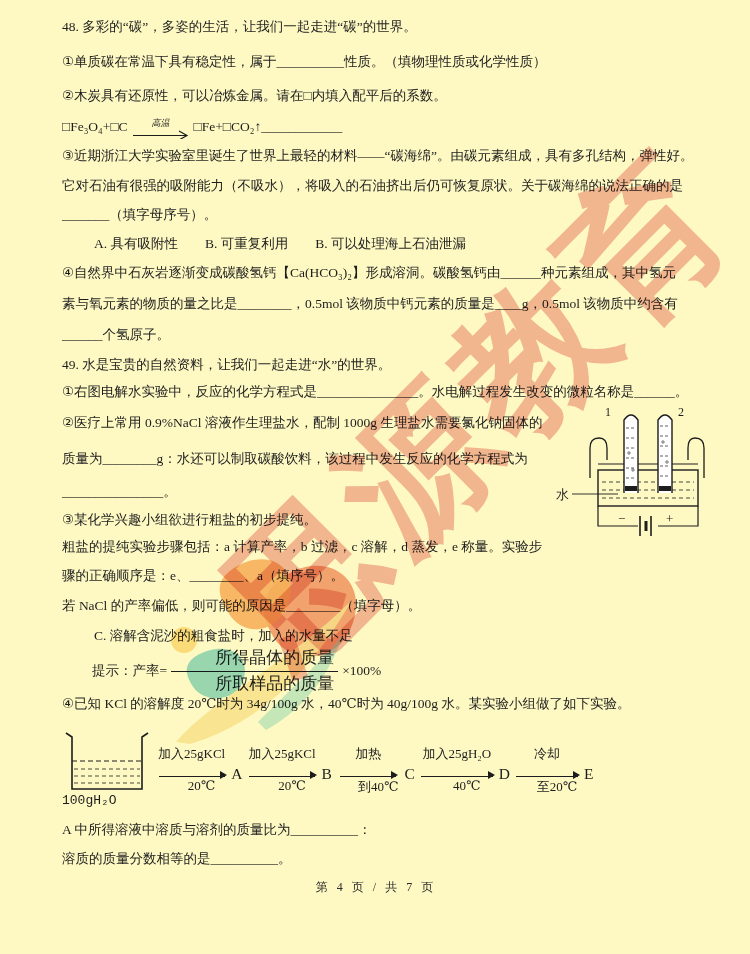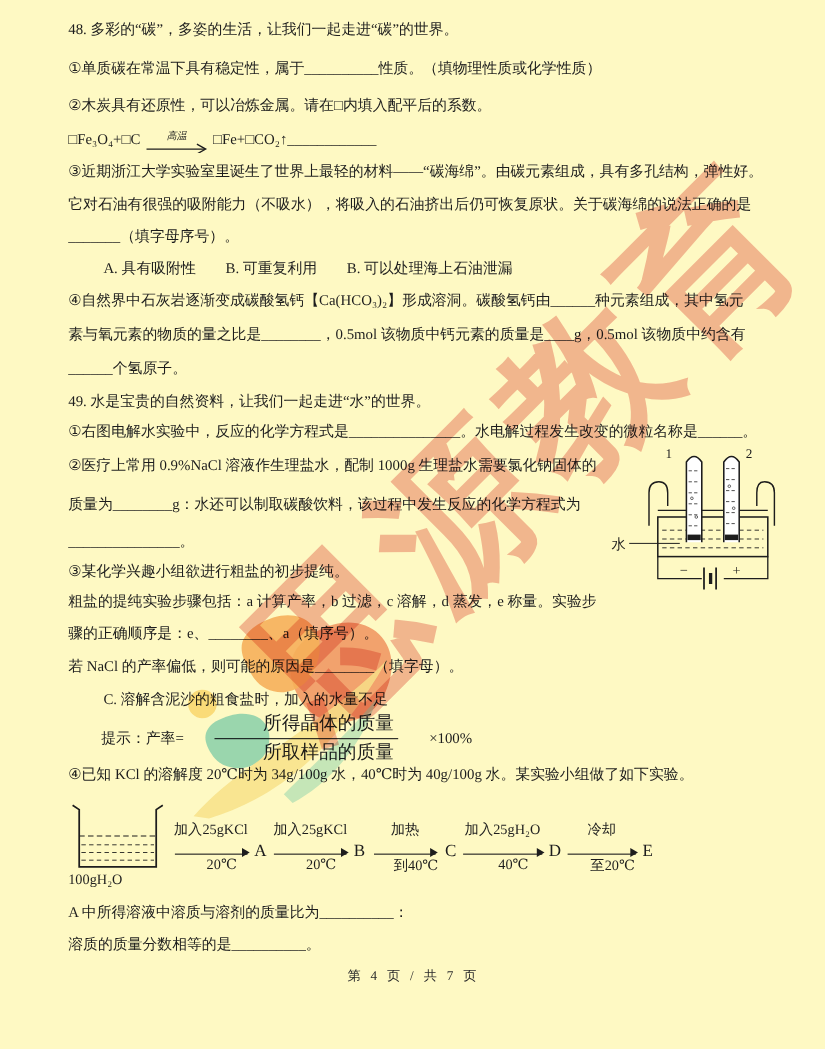--- a/index.html
+++ b/index.html
@@ -18,32 +18,32 @@
     z-index:1;
   }
   .row{
     display:flex;
     align-items:center;
     font-size:13.5px;
     white-space:pre;
     line-height:1.25;
   }
   .indent{padding-left:32px;}
-  .indent-sm{padding-left:30px;gap:24px;}
+  .indent-sm{padding-left:30px;}
   
   .rxn-arrow{display:inline-flex;flex-direction:column;align-items:center;margin:0 5px;transform:translateY(2px);}
   .rxn-cond{font-size:9px;line-height:9px;margin-bottom:1px;}
   
   .frac{display:inline-flex;flex-direction:column;text-align:right;margin:0 4px;font-size:17px;line-height:1.35;}
   .frac .num{border-bottom:1px solid #1d1d1d;padding:0 4px 1px;}
   .frac .den{padding:1px 4px 0;margin-left:40px;}
   
   .flow-row{display:flex;align-items:center;height:100px;font-size:13px;}
   .beaker-col{display:flex;flex-direction:column;align-items:flex-start;margin-right:2px;}
-  .beaker-col .beaker-label{font-size:13px;margin-top:0;}
+  .beaker-col .beaker-label{font-size:13px;margin-top:0;font-family:Liberation Mono, monospace;}
   .step{display:flex;flex-direction:column;align-items:center;margin:0 2px;}
   .step-top{height:36px;display:flex;justify-content:flex-end;align-items:center;font-size:13px;line-height:1.3;}
   .step-arrow{position:relative;width:66px;height:2px;border-bottom:1.4px solid #1d1d1d;margin:2px 0 1px;}
   .step-arrow::after{
     content:"";position:absolute;right:-2px;top:-3.2px;
     border-left:7px solid #1d1d1d;border-top:4.5px solid transparent;border-bottom:4.5px solid transparent;
   }
   .step-bottom{height:20px;display:flex;align-items:flex-start;font-size:13px;margin-left:20px;}
   .fl-node{font-size:15.5px;margin:0 4px;padding-top:14px;}
   

